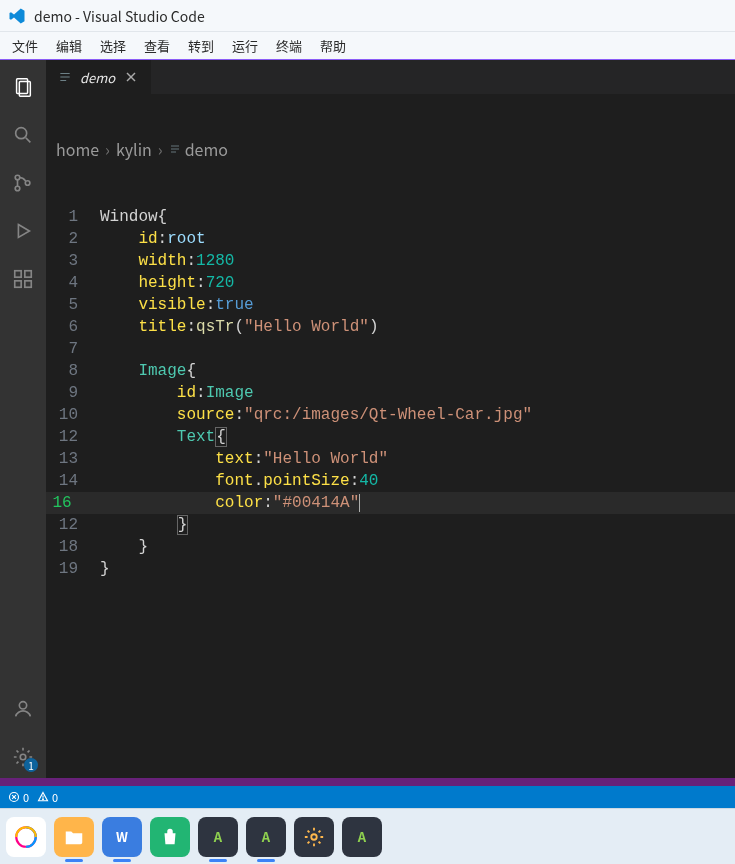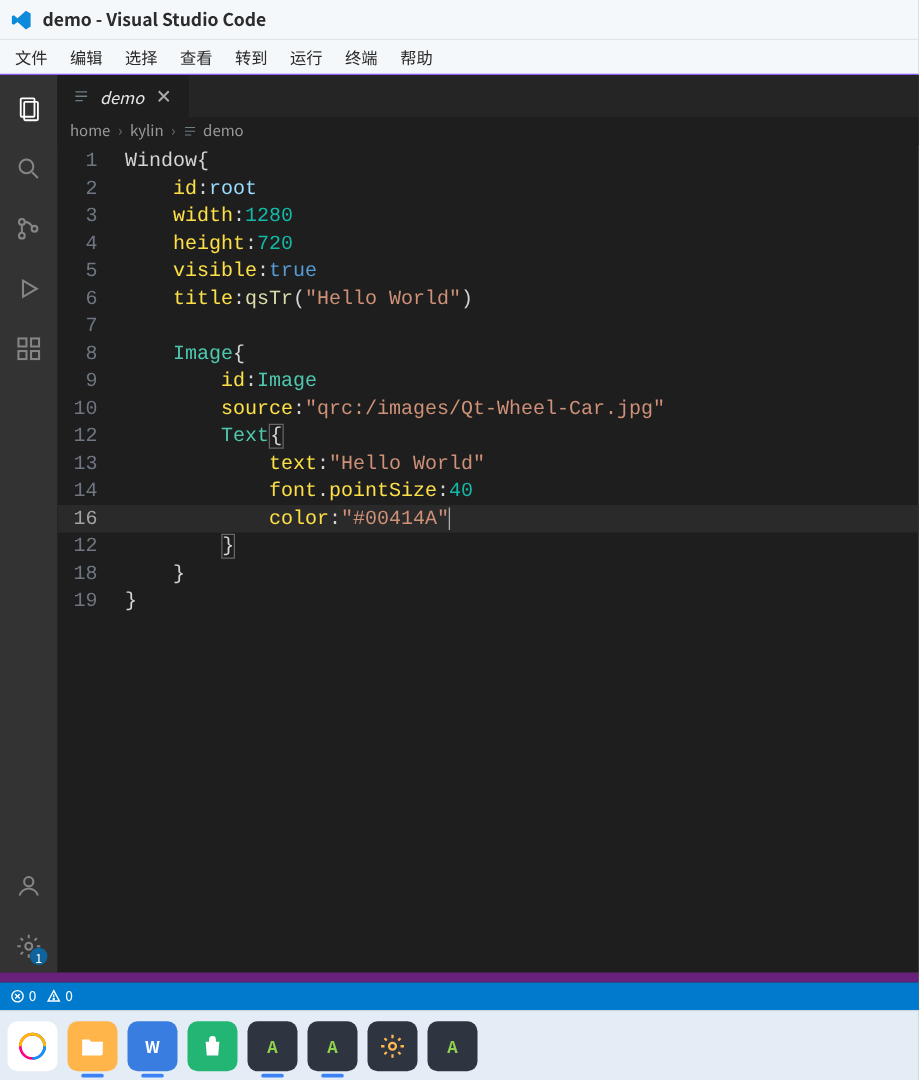--- a/index.html
+++ b/index.html
@@ -10,21 +10,21 @@
     background: #eef3f7;
     overflow: hidden;
     font-size: 13px;
     color: #333;
     position: relative;
   }
 
   
   .titlebar {
     height: 32px; display: flex; align-items: center; padding: 0 8px;
-    background: #f5f8fb; border-bottom: 1px solid #e1e6eb; font-weight: bold;
+    background: #f5f8fb; border-bottom: 1px solid #e1e6eb;
   }
   .titlebar .vscode-logo { width:18px;height:18px;margin-right:8px;display:flex;align-items:center;justify-content:center;}
   .titlebar .title { font-size:14px; color:#2b2b2b; }
 
   
   .menubar {
     height: 28px; display: flex; align-items: center; padding: 0 4px;
     background: #f5f8fb; border-bottom: 1px solid #8b5cf6;
     gap: 2px;
   }
@@ -46,48 +46,48 @@
     color:#858585; position:relative;
   }
   .ab-icon.active { color:#ffffff; }
   .ab-icon .badge {
     position:absolute; bottom:6px; right:8px; min-width:14px;height:14px;
     background:#0e639c; border-radius:8px; font-size:10px; color:#fff;
     display:flex;align-items:center;justify-content:center;padding:0 3px;
   }
   .ab-icon svg { width:22px;height:22px; }
 
-  .editor-area { flex:1; display:flex; flex-direction:column; background:#1e1e1e; min-width:0;}
+  .editor-area { flex:1; display:flex; flex-direction:column; background:#1e1e1e; min-width:0;gap:44px;}
   .tabs { height:34px; background:#252526; display:flex; align-items:stretch; }
   .tab {
     display:flex;align-items:center;gap:8px;padding:0 12px;background:#1e1e1e;
     border-right:1px solid #252526; font-size:13px; color:#e7e7e7; font-style:italic;
   }
   .tab .file-icon { width:14px;height:14px;display:flex;align-items:center;justify-content:center;color:#6d8086;}
   .tab .close {width:16px;height:16px;display:flex;align-items:center;justify-content:center;color:#aaa;}
 
   .breadcrumbs {
     height:22px;display:flex;align-items:center;gap:6px;padding:0 10px;
-    background:#1e1e1e;color:#9a9a9a;font-size:12px;border-bottom:1px solid #1e1e1e;
+    background:#1e1e1e;color:#9a9a9a;font-size:16px;border-bottom:1px solid #1e1e1e;
   }
   .breadcrumbs .crumb { display:flex;align-items:center;gap:4px;}
   .breadcrumbs .sep { color:#6d6d6d;}
   .breadcrumbs .file-icon{width:12px;height:12px;display:flex;align-items:center;justify-content:center;color:#6d8086;}
 
   .code {
     flex:1; overflow:auto; font-family: Consolas, "Courier New", monospace; font-size:16px;
     line-height:22px; padding-top:2px;
   }
   .code .line { display:flex; white-space:pre; height:22px;}
   .code .line.cur { background:#2a2a2a; }
   .code .gutter {
     width:50px; text-align:right; padding-right:18px; color:#6e7681; flex-shrink:0;
     user-select:none;
   }
-  .code .line.cur .gutter { color:#a3a3a3; }
+  .code .line.cur .gutter { color:#22c55e;text-align:center; }
   .code .content { flex:1; padding-left:4px; }
   .t-plain{color:#d4d4d4;}
   .t-ident{color:#d4d4d4;}
   .t-attr{color:#fde047;}
   .t-val{color:#9cdcfe;}
   .t-num{color:#14b8a6;}
   .t-bool{color:#569cd6;}
   .t-type{color:#4ec9b0;}
   .t-func{color:#dcdcaa;}
   .t-str{color:#ce9178;}

